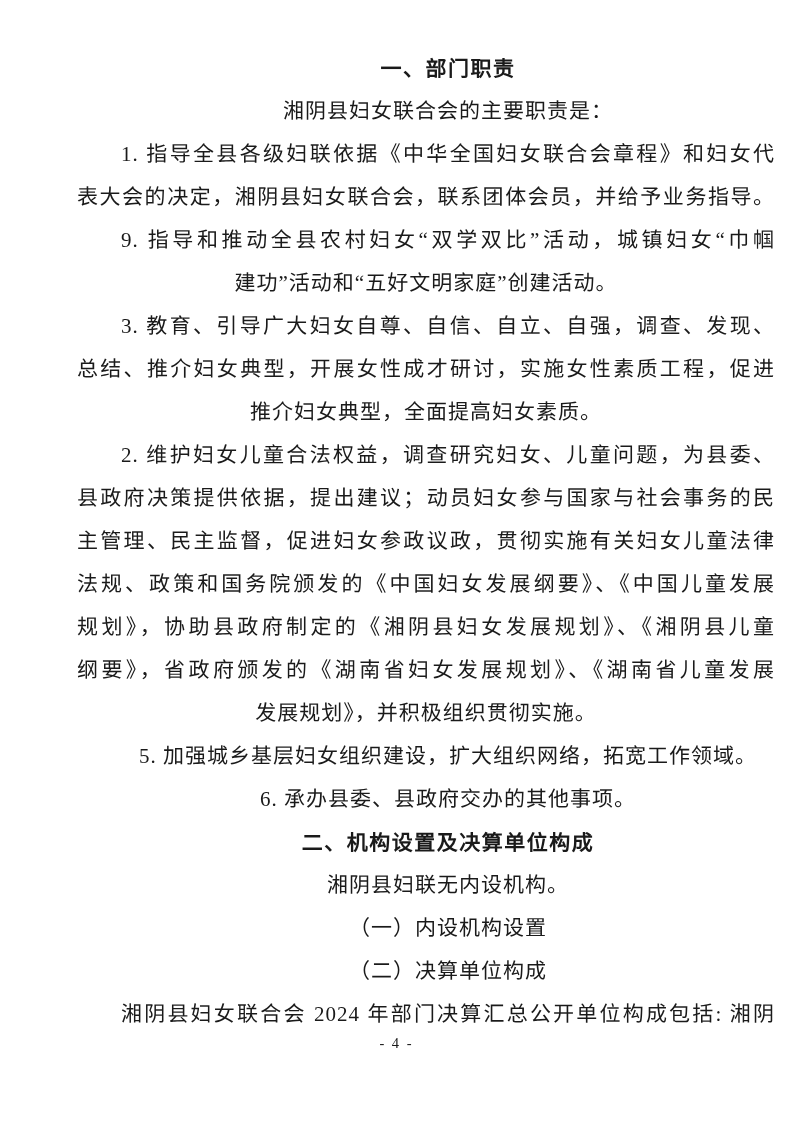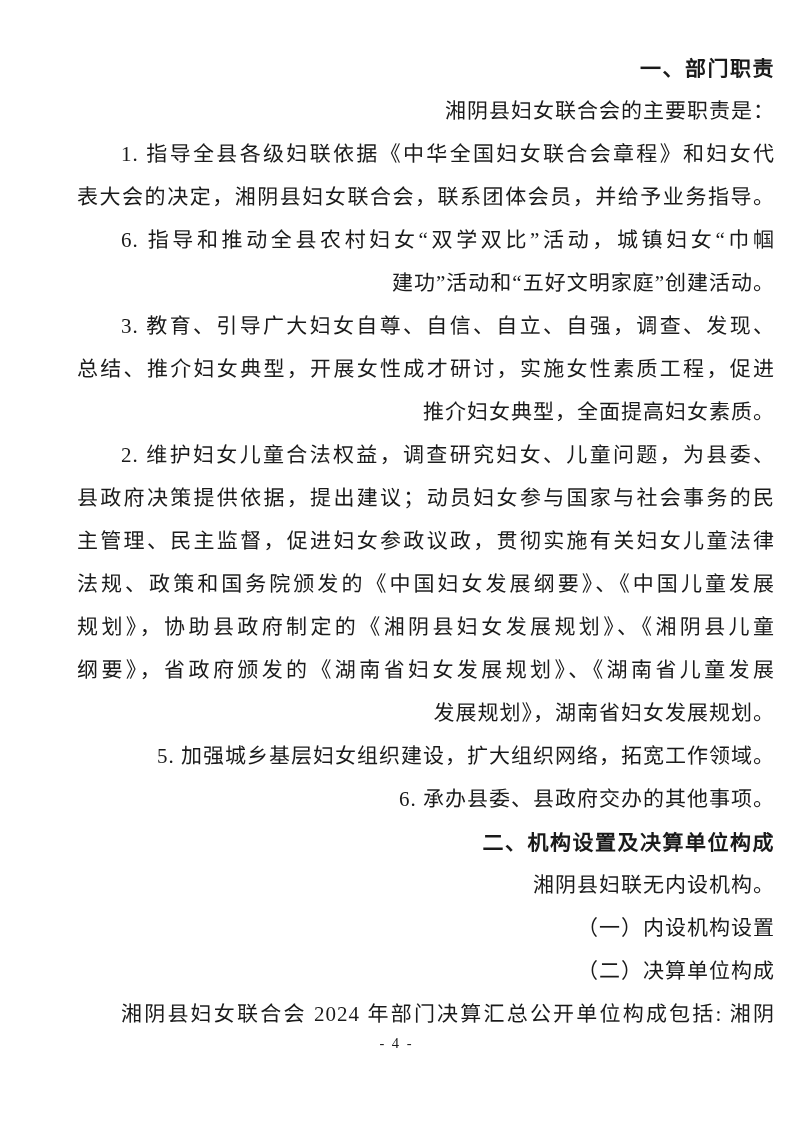--- a/index.html
+++ b/index.html
@@ -23,21 +23,21 @@
   }
   .para {
     margin: 0;
     padding: 0;
   }
   .line {
     font-family: "Liberation Serif", "DejaVu Serif", serif;
     font-size: 21px;
     line-height: 43px;
     letter-spacing: 1px;
-    text-align: right;
+    text-align: center;
     color: #1a1a1a;
   }
   .line.first {
     text-indent: 44px;
   }
   .line.just {
     text-align: justify;
     text-align-last: justify;
     text-justify: inter-character;
   }
@@ -69,36 +69,36 @@
         <div class="line first">一、部门职责</div>
       </div>
       <div class="para body">
         <div class="line first">湘阴县妇女联合会的主要职责是：</div>
       </div>
       <div class="para body">
         <div class="line first just">1. 指导全县各级妇联依据《中华全国妇女联合会章程》和妇女代</div>
         <div class="line just">表大会的决定，湘阴县妇女联合会，联系团体会员，并给予业务指导。</div>
       </div>
       <div class="para body">
-        <div class="line first just">6. 指导和推动全县农村妇女“双学双比”活动，城镇妇女“巾帼</div>
+        <div class="line first just">9. 指导和推动全县农村妇女“双学双比”活动，城镇妇女“巾帼</div>
         <div class="line">建功”活动和“五好文明家庭”创建活动。</div>
       </div>
       <div class="para body">
         <div class="line first just">3. 教育、引导广大妇女自尊、自信、自立、自强，调查、发现、</div>
         <div class="line just">总结、推介妇女典型，开展女性成才研讨，实施女性素质工程，促进</div>
         <div class="line">推介妇女典型，全面提高妇女素质。</div>
       </div>
       <div class="para body">
         <div class="line first just">2. 维护妇女儿童合法权益，调查研究妇女、儿童问题，为县委、</div>
         <div class="line just">县政府决策提供依据，提出建议；动员妇女参与国家与社会事务的民</div>
         <div class="line just">主管理、民主监督，促进妇女参政议政，贯彻实施有关妇女儿童法律</div>
         <div class="line just">法规、政策和国务院颁发的《中国妇女发展纲要》、《中国儿童发展</div>
         <div class="line just">规划》，协助县政府制定的《湘阴县妇女发展规划》、《湘阴县儿童</div>
         <div class="line just">纲要》，省政府颁发的《湖南省妇女发展规划》、《湖南省儿童发展</div>
-        <div class="line">发展规划》，湖南省妇女发展规划。</div>
+        <div class="line">发展规划》，并积极组织贯彻实施。</div>
       </div>
       <div class="para body">
         <div class="line first">5. 加强城乡基层妇女组织建设，扩大组织网络，拓宽工作领域。</div>
       </div>
       <div class="para body">
         <div class="line first">6. 承办县委、县政府交办的其他事项。</div>
       </div>
       <div class="para heading">
         <div class="line first">二、机构设置及决算单位构成</div>
       </div>

